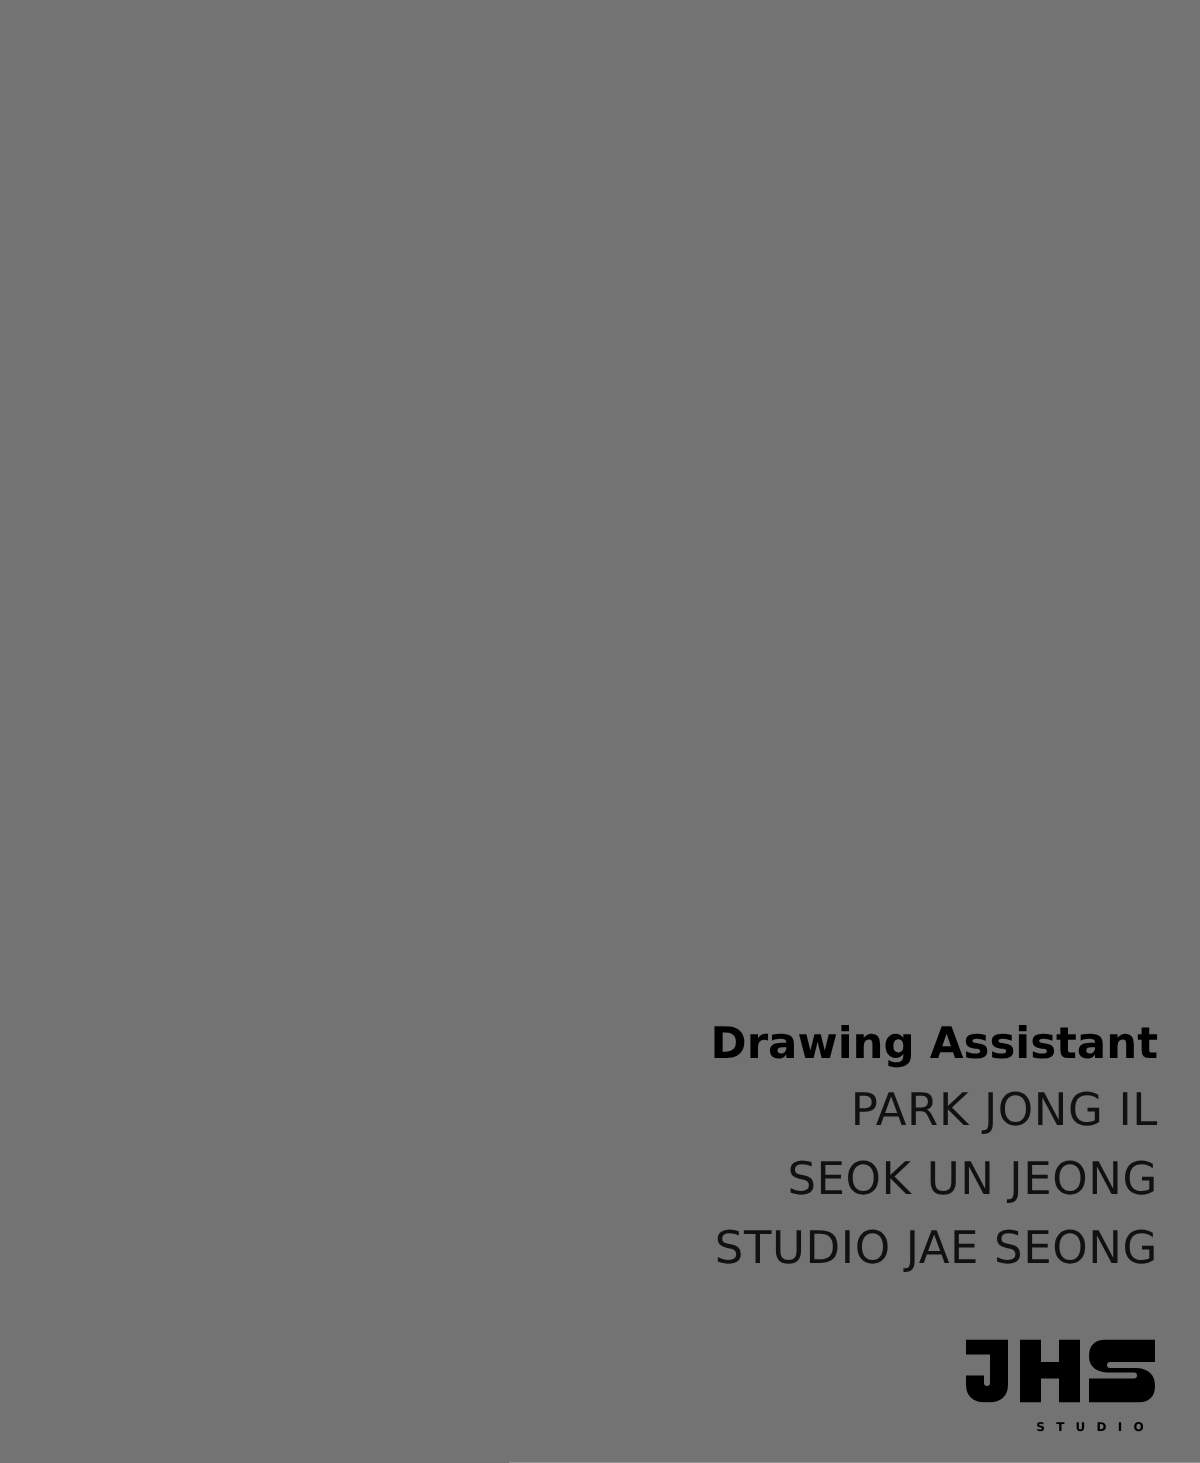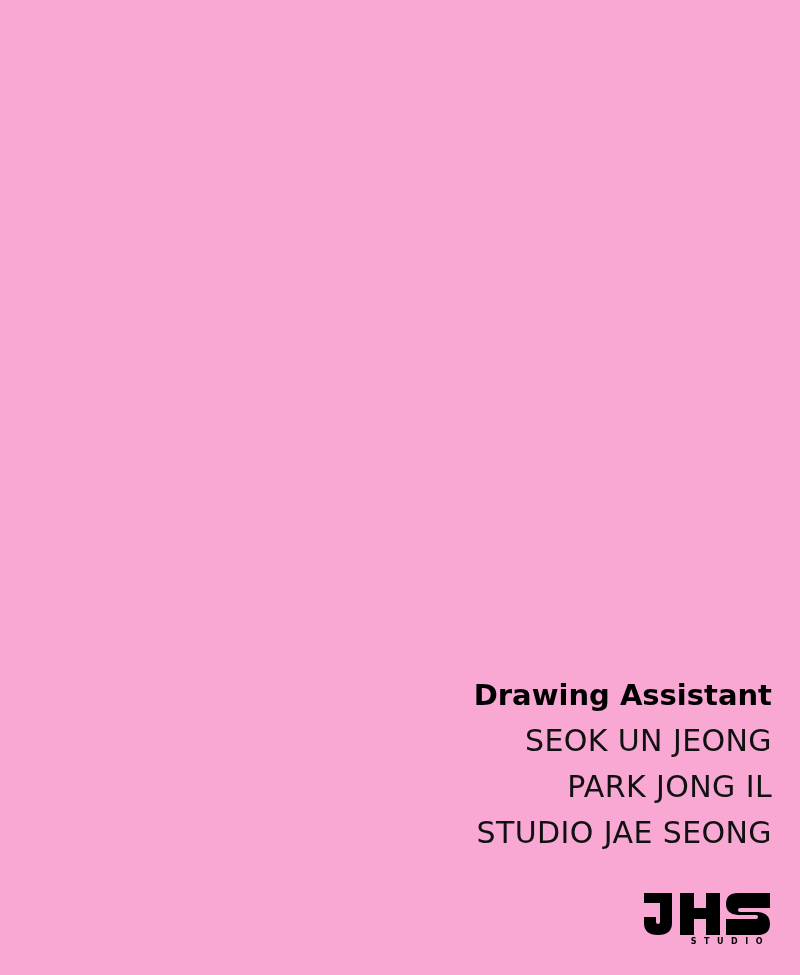--- a/index.html
+++ b/index.html
@@ -10,21 +10,21 @@
     width: 800px;
     height: 975px;
     background: #ffffff;
     font-family: "DejaVu Sans", sans-serif;
     position: relative;
     overflow: hidden;
   }
   .page {
     position: absolute;
     inset: 0;
-    background: #f9a8d4;
+    background: #737373;
     padding-left: 32px;
   }
   .credits-block {
     position: absolute;
     right: 28px;
     top: 672px;
     width: 600px;
     text-align: right;
     color: #000000;
   }
@@ -54,34 +54,34 @@
     display: block;
     margin-left: auto;
   }
   .logo-sub {
     display: block;
     font-size: 8px;
     font-weight: bold;
     letter-spacing: 7.5px;
     color: #000000;
     text-align: right;
-    margin-top: 2px;
+    margin-top: 12px;
     padding-right: 2px;
     font-family: "DejaVu Sans", sans-serif;
   }
 </style>
 </head>
 <body>
 
 <div class="page">
 
   <div class="credits-block">
     <div class="credit-title">Drawing Assistant</div>
+    <div class="credit-name">PARK JONG IL</div>
     <div class="credit-name">SEOK UN JEONG</div>
-    <div class="credit-name">PARK JONG IL</div>
     <div class="credit-name">STUDIO JAE SEONG</div>
   </div>
 
   <div class="logo-wrap">
     <svg class="logo-mark" width="130" height="42" viewBox="0 0 130 42" aria-hidden="true">
 
       <path d="M2 0 H30 V30 Q30 42 16 42 Q2 42 2 30 V24 H14 V29 Q14 31 16 31 Q18 31 18 29 V10 H2 Z" fill="#000000"></path>
 
       <path d="M38 0 H52 V15 H64 V0 H78 V42 H64 V26 H52 V42 H38 Z" fill="#000000"></path>
 

